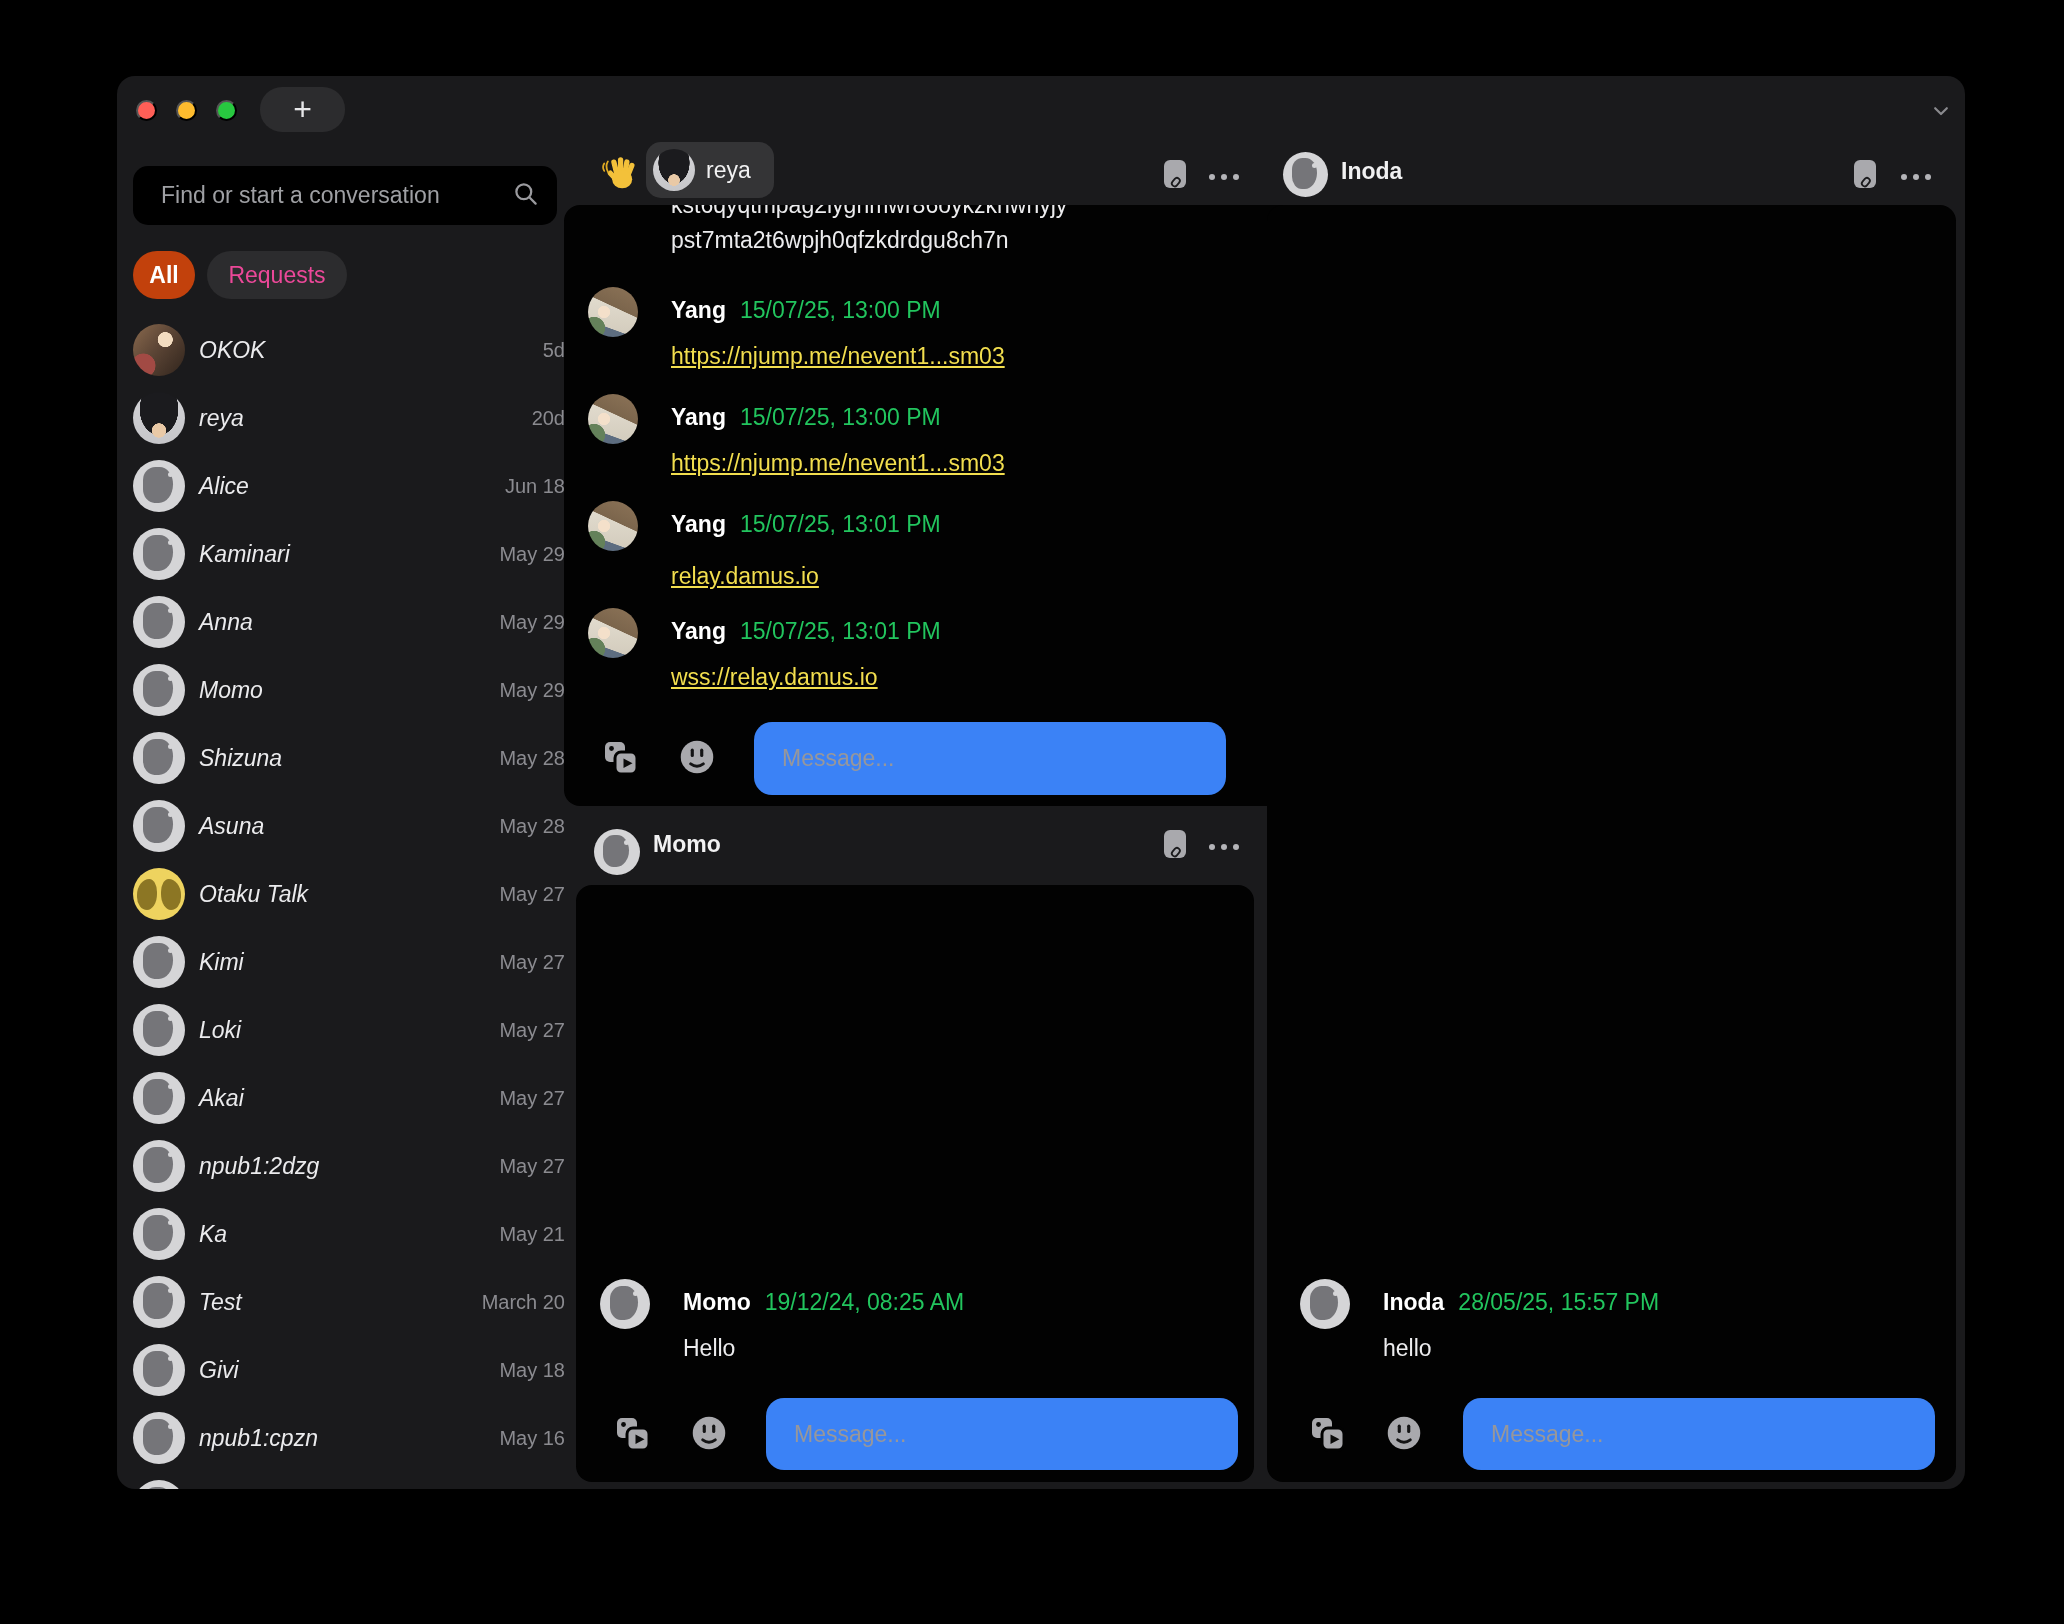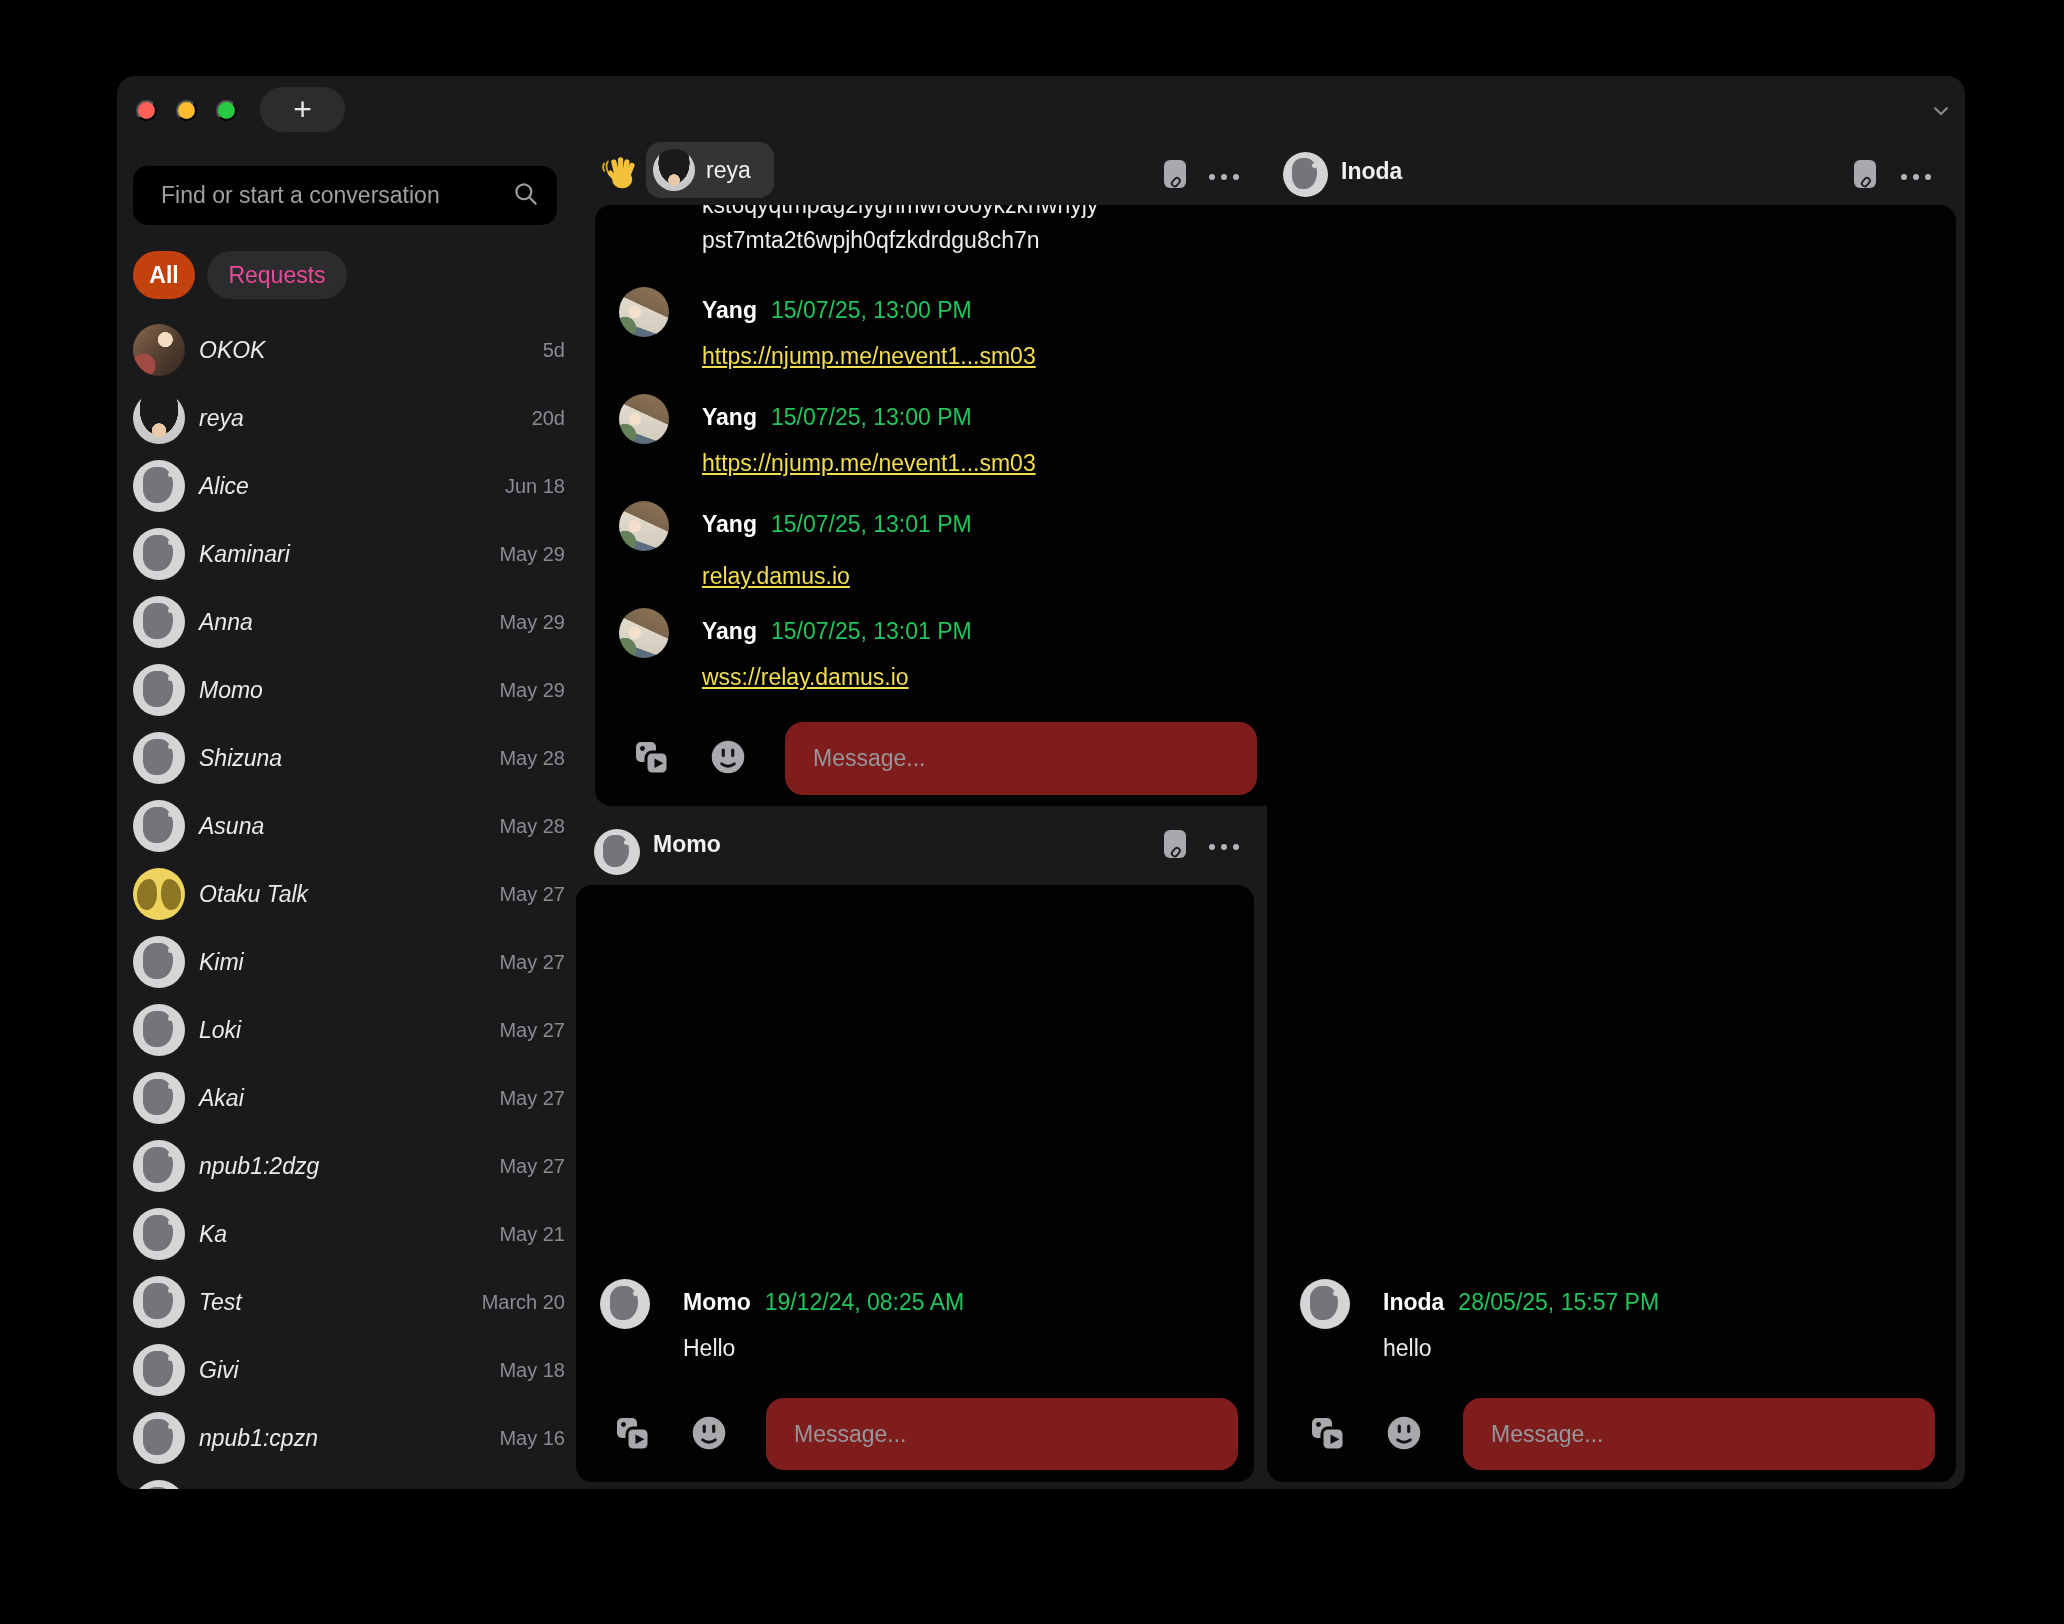--- a/index.html
+++ b/index.html
@@ -68,32 +68,32 @@
       background:#343436;display:flex;align-items:center;gap:11px;padding:0 16px 0 7px;
       box-sizing:border-box;cursor:pointer;}
   .pill-label{font-size:23px;color:#f1f1f2;}
   .hdr-label{position:absolute;font-size:23px;font-weight:600;color:#f1f1f2;}
   .iconbtn{position:absolute;background:transparent;border:0;padding:0;cursor:pointer;
            width:42px;height:42px;display:flex;align-items:center;justify-content:center;}
   .dots{display:flex;gap:6px;}
   .dots i{width:6px;height:6px;border-radius:50%;background:#b4b4b8;}
   
   .panel{position:absolute;background:#020202;border-radius:16px;overflow:hidden;}
-  .panel.reya-p{left:478px;top:129px;width:808px;height:601px;}
+  .panel.reya-p{left:447px;top:129px;width:808px;height:601px;}
   .panel.momo-p{left:459px;top:809px;width:678px;height:597px;}
   .panel.inoda-p{left:1150px;top:129px;width:689px;height:1277px;}
   .clip-line{position:absolute;left:107px;top:-13px;font-size:23px;color:#ececee;white-space:nowrap;}
   .addr-line{position:absolute;left:107px;top:22px;font-size:23px;color:#ececee;white-space:nowrap;}
   .m-av{position:absolute;left:24px;}
   .nameline{position:absolute;left:107px;display:flex;gap:14px;align-items:baseline;white-space:nowrap;}
   .mname{font-size:23px;font-weight:700;color:#fff;}
   .mtime{font-size:23px;color:#22c55e;}
   .mlink{position:absolute;left:107px;font-size:23px;color:#f2de4e;text-decoration:underline;white-space:nowrap;}
   .mtext{position:absolute;left:107px;font-size:23px;color:#ececee;white-space:nowrap;}
-  .inputbox{position:absolute;border-radius:18px;background:#7f1d1d;}
+  .inputbox{position:absolute;border-radius:18px;background:#3b82f6;}
   .inputbox input{width:100%;height:100%;background:transparent;border:0;outline:none;
       padding:0 20px 0 28px;box-sizing:border-box;color:#ececee;font-size:23px;font-family:inherit;}
   .inputbox input::placeholder{color:#97979b;}
 </style>
 </head>
 <body>
 
 <div class="window">
 
   

